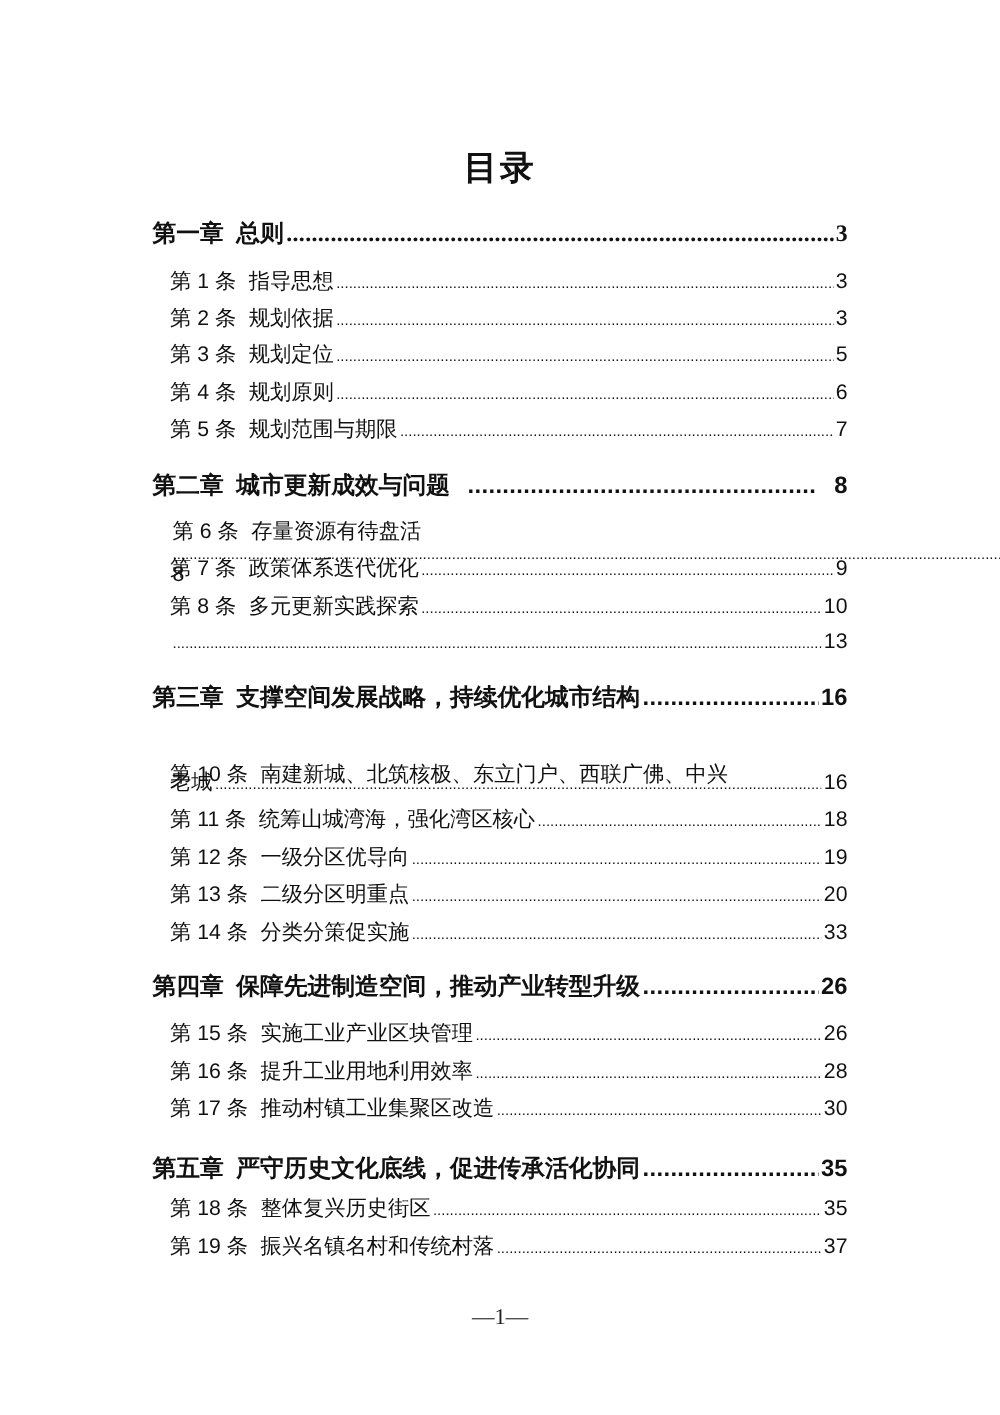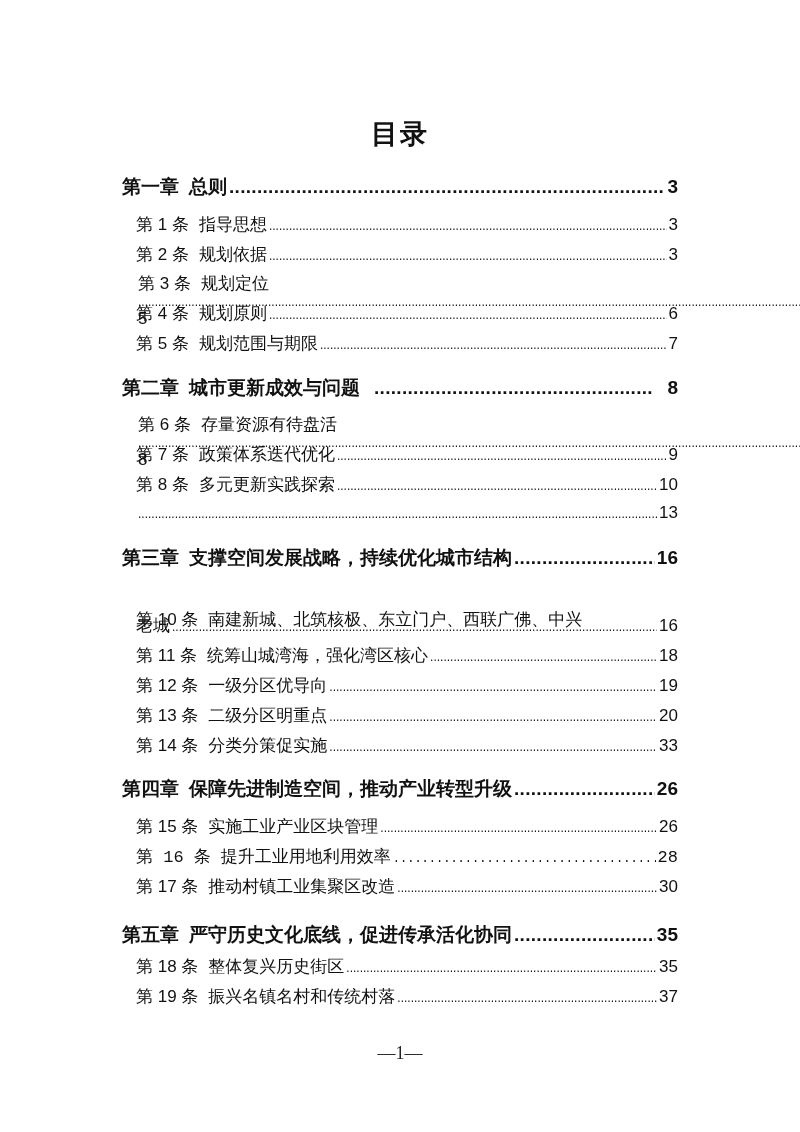--- a/index.html
+++ b/index.html
@@ -20,36 +20,36 @@
   .pg { flex:0 0 auto; }
   .footer { position:absolute; top:1043px; left:0; width:800px; text-align:center;
             font-family:"Liberation Serif","DejaVu Serif",serif; font-size:18px; color:#222; }
 </style>
 </head>
 <body>
 
 <div class="title">目录</div>
 
 <div class="toc" id="toc">
-    <div class="row chap" style="top: 174px;">
+    <div class="row chap" style="top: 174px; font-family: Liberation Serif, serif;">
       <span class="lbl"><span class="num">第一章</span><span>总则</span></span>
       <span class="dots"></span>
       <span class="pg">3</span>
     </div>
     <div class="row art" style="top: 213px;">
       <span class="lbl"><span class="num">第 1 条</span><span>指导思想</span></span>
       <span class="dots"></span>
       <span class="pg">3</span>
     </div>
     <div class="row art" style="top: 243px;">
       <span class="lbl"><span class="num">第 2 条</span><span>规划依据</span></span>
       <span class="dots"></span>
       <span class="pg">3</span>
     </div>
-    <div class="row art" style="top: 272px; flex-direction: column;">
+    <div class="row art" style="top: 272px;">
       <span class="lbl"><span class="num">第 3 条</span><span>规划定位</span></span>
       <span class="dots"></span>
       <span class="pg">5</span>
     </div>
     <div class="row art" style="top: 302px;">
       <span class="lbl"><span class="num">第 4 条</span><span>规划原则</span></span>
       <span class="dots"></span>
       <span class="pg">6</span>
     </div>
     <div class="row art" style="top: 332px;">
@@ -117,21 +117,21 @@
     <div class="row chap" style="top: 776px;">
       <span class="lbl"><span class="num">第四章</span><span>保障先进制造空间，推动产业转型升级</span></span>
       <span class="dots"></span>
       <span class="pg">26</span>
     </div>
     <div class="row art" style="top: 815px;">
       <span class="lbl"><span class="num">第 15 条</span><span>实施工业产业区块管理</span></span>
       <span class="dots"></span>
       <span class="pg">26</span>
     </div>
-    <div class="row art" style="top: 845px; font-family: Liberation Mono, monospace;">
+    <div class="row art" style="top: 845px;">
       <span class="lbl"><span class="num">第 16 条</span><span>提升工业用地利用效率</span></span>
       <span class="dots"></span>
       <span class="pg">28</span>
     </div>
     <div class="row art" style="top: 875px; justify-content: space-between;">
       <span class="lbl"><span class="num">第 17 条</span><span>推动村镇工业集聚区改造</span></span>
       <span class="dots"></span>
       <span class="pg">30</span>
     </div>
     <div class="row chap" style="top: 922px;">

